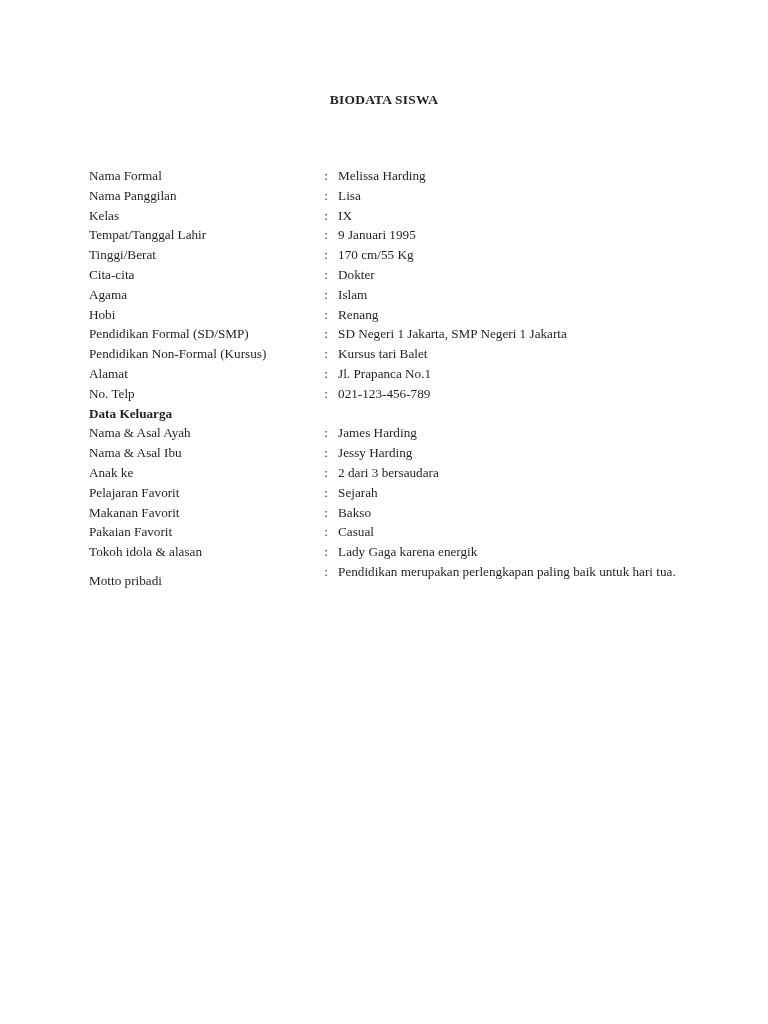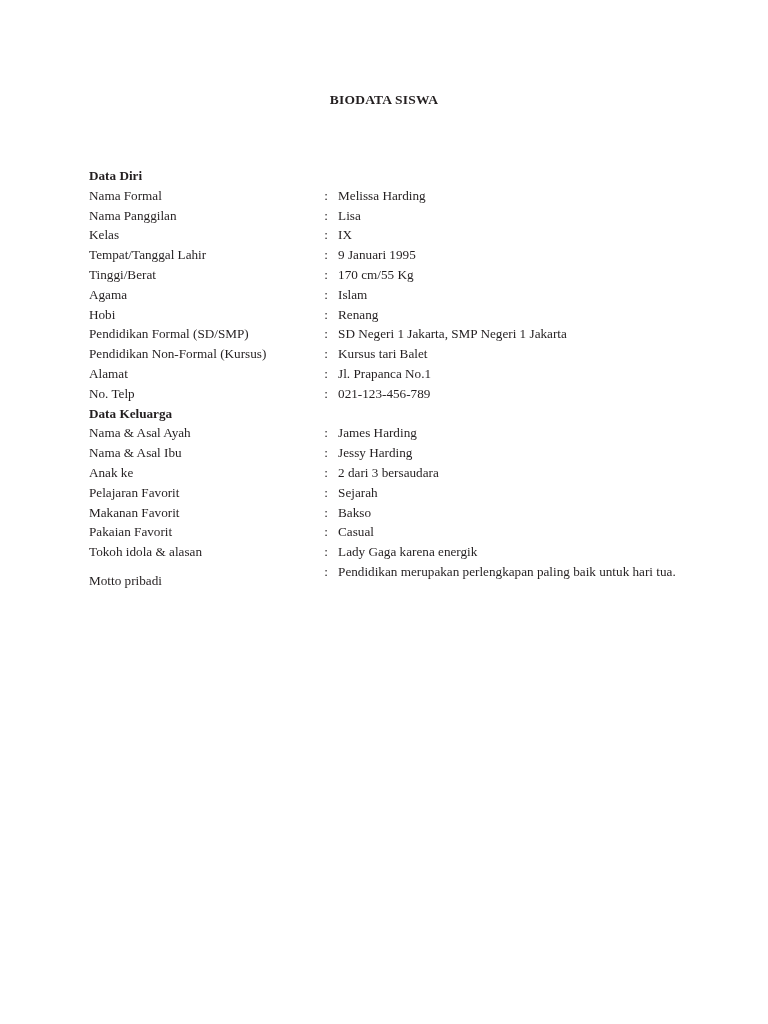--- a/index.html
+++ b/index.html
@@ -91,25 +91,20 @@
 </style>
 </head>
 <body>
 
 <div class="page">
 
   <div class="doc-title">BIODATA SISWA</div>
 
   <table class="biodata-table">
     <tbody>
-        <tr class="section-row">
-          <td class="cell-label">Data Diri</td>
-          <td class="cell-colon"></td>
-          <td class="cell-value"></td>
-        </tr>
         <tr class="field-row">
           <td class="cell-label">Nama Formal</td>
           <td class="cell-colon">:</td>
           <td class="cell-value">Melissa Harding</td>
         </tr>
         <tr class="field-row">
           <td class="cell-label">Nama Panggilan</td>
           <td class="cell-colon">:</td>
           <td class="cell-value">Lisa</td>
         </tr>
@@ -120,20 +115,25 @@
         </tr>
         <tr class="field-row">
           <td class="cell-label">Tempat/Tanggal Lahir</td>
           <td class="cell-colon">:</td>
           <td class="cell-value">9 Januari 1995</td>
         </tr>
         <tr class="field-row">
           <td class="cell-label">Tinggi/Berat</td>
           <td class="cell-colon">:</td>
           <td class="cell-value">170 cm/55 Kg</td>
+        </tr>
+        <tr class="field-row">
+          <td class="cell-label">Cita-cita</td>
+          <td class="cell-colon">:</td>
+          <td class="cell-value">Dokter</td>
         </tr>
         <tr class="field-row">
           <td class="cell-label">Agama</td>
           <td class="cell-colon">:</td>
           <td class="cell-value">Islam</td>
         </tr>
         <tr class="field-row">
           <td class="cell-label">Hobi</td>
           <td class="cell-colon">:</td>
           <td class="cell-value">Renang</td>

